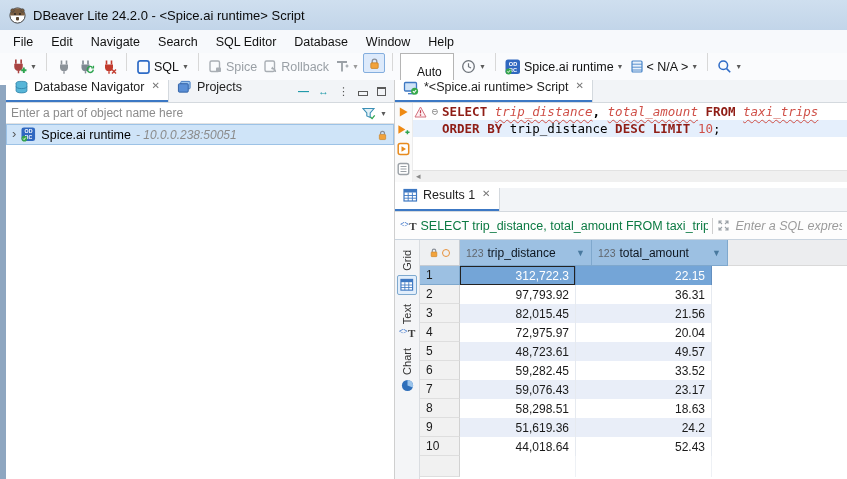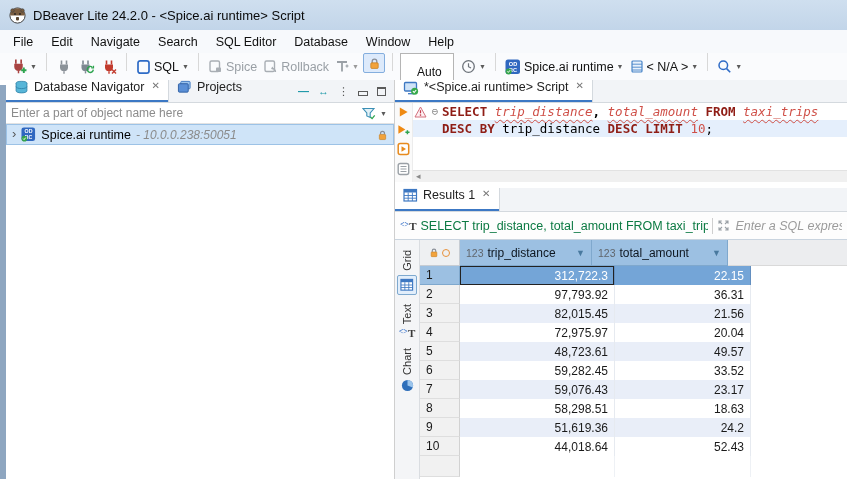--- a/index.html
+++ b/index.html
@@ -110,21 +110,21 @@
   .th-type { color:#60666d; font-size:10.5px; }
   .th-name { font-size:12px; color:#0d1620; }
   .th-caret { margin-left:auto; color:#49799f; font-size:9px; }
   .thead-rest { flex:1; background:#ecedef; border-bottom:1px solid #d9d9d9; }
 
   .tr { display:flex; height:19px; }
   .rn { width:40px; flex:none; background:#f1f1f1; border-right:1px solid #d2d2d2; border-bottom:1px solid #dedede;
     display:flex; align-items:center; padding-left:6px; font-size:12px; color:#1a1a1a; }
   .td { flex:none; display:flex; align-items:center; justify-content:flex-end; padding:0 6px;
     font-size:12px; color:#1a1a1a; border-right:1px solid #e6eaf0; }
-  .td-1 { width:155px; } .td-2 { width:136px; }
+  .td-1 { width:116px; } .td-2 { width:136px; }
   .tr-rest { flex:1; }
   .tr.alt .td { background:#e9eef8; }
   .tr.sel .rn { background:#9cc0e2; border-color:#7fa8cd; }
   .tr.sel .td { background:#74a5d7; color:#fff; border-right-color:#638fc0; }
   .tr.sel .td.focus { box-shadow:inset 0 0 0 1px #222; }
   .tr.empty-row { height:21px; }
   .tr.empty-row .td { border-right:1px solid #eef1f5; }
 </style>
 </head>
 <body>
@@ -369,21 +369,21 @@
                   <path d="M6.5 4.2v3.1" stroke="#c23b4a" stroke-width="1.2"></path>
                   <circle cx="6.5" cy="9.1" r="0.8" fill="#c23b4a"></circle>
                 </svg>
             </span>
             <span class="fold-cell">⊖</span>
             <span class="kw">SELECT </span><span class="ident">trip_distance</span><span class="plain kw">, </span><span class="ident">total_amount</span><span class="kw"> FROM </span><span class="ident">taxi_trips</span>
           </div>
           <div class="code-line cur-line">
             <span class="ruler-cell"></span>
             <span class="fold-cell"></span>
-            <span class="kw">DESC BY </span><span class="plain">trip_distance</span><span class="kw"> DESC LIMIT </span><span class="num">10</span><span class="plain">;</span>
+            <span class="kw">ORDER BY </span><span class="plain">trip_distance</span><span class="kw"> DESC LIMIT </span><span class="num">10</span><span class="plain">;</span>
           </div>
         </div>
         <div class="ed-hscroll">
           <span class="scroll-arrow">◂</span>
         </div>
       </div>
 
       <div class="results">
         <div class="res-tabbar">
           <span class="tab active">

